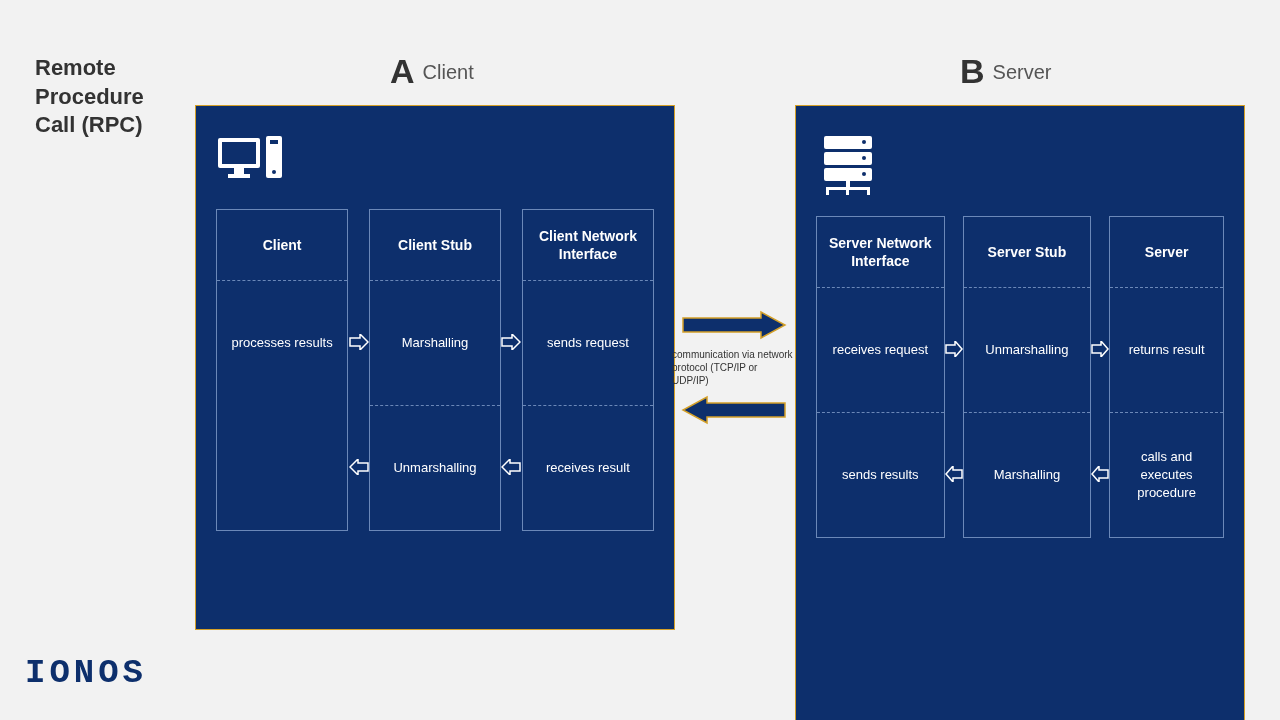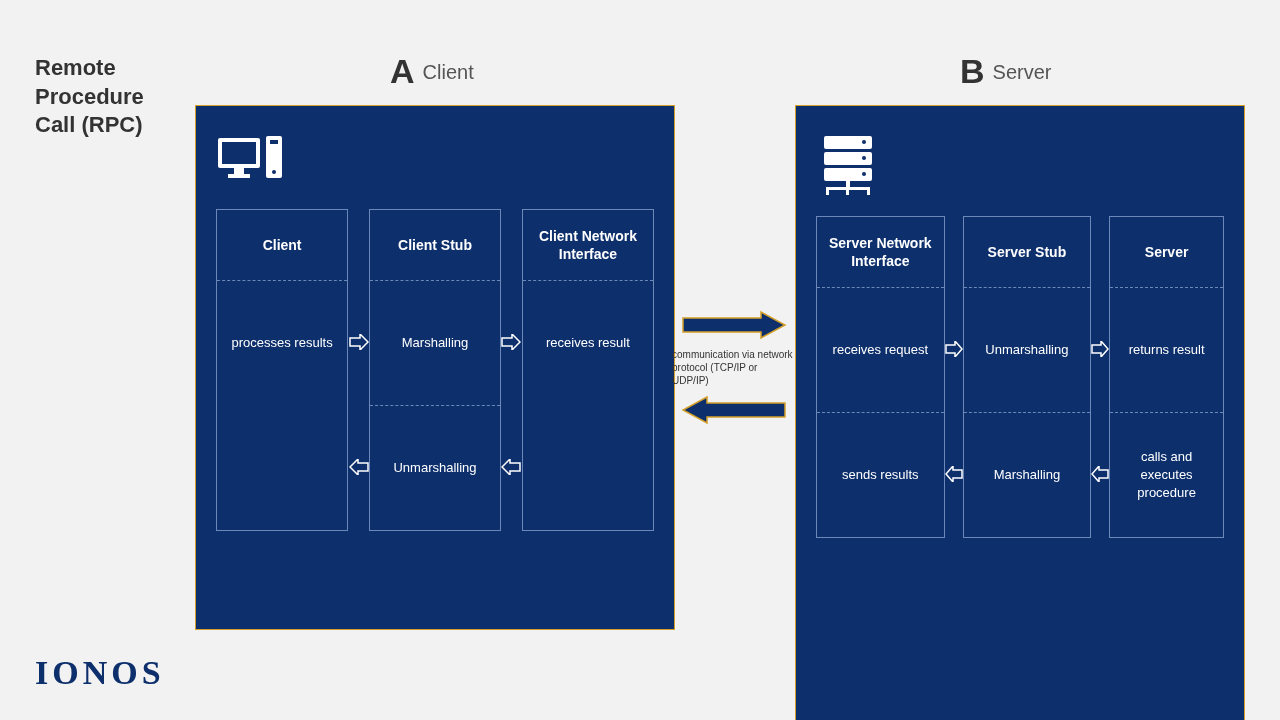--- a/index.html
+++ b/index.html
@@ -11,21 +11,21 @@
 .icon-row{text-align:center;margin:8px 0 20px 0}
 .cols{display:flex;gap:0}
 .column{width:140px;border:1px solid #6b88b8;background:transparent;color:#fff;text-align:center}
 .col-header{font-weight:700;font-size:14px;padding:12px 6px;min-height:70px;display:flex;align-items:center;justify-content:center;line-height:1.3}
 .col-cell{font-size:13px;padding:18px 8px;min-height:125px;display:flex;align-items:center;justify-content:center;line-height:1.4;border-top:1px dashed #6b88b8}
 .sep{width:22px;display:flex;flex-direction:column;align-items:center}
 .sep-spacer{height:70px}
 .arrow-small{height:125px;display:flex;align-items:center;justify-content:center}
 .network-gap{position:absolute;left:672px;top:310px;width:124px;text-align:left}
 .net-text{font-size:10px;color:#333;line-height:1.3;margin:8px 0}
-.logo{position:absolute;left:35px;bottom:28px;font-size:34px;font-weight:700;color:#0d2f6c;letter-spacing:4px;font-family:Liberation Serif, serif}
+.logo{position:absolute;left:25px;bottom:28px;font-size:34px;font-weight:700;color:#0d2f6c;letter-spacing:4px;font-family:Liberation Mono, monospace}
 svg{display:block}
 </style>
 </head>
 <body>
 
 <div class="title">
   <span>Remote</span><br>
   <span>Procedure</span><br>
   <span>Call (RPC)</span>
 </div>
@@ -82,20 +82,21 @@
           </svg>
         </div>
       <div class="arrow-small">
           <svg width="20" height="16">
             <path d="M19 4h-10v-4l-8 8 8 8v-4h10z" fill="none" stroke="#fff" stroke-width="1.5"></path>
           </svg>
         </div>
     </div>
     <div class="column">
       <div class="col-header">Client Network Interface</div>
+      <div class="col-cell">sends request</div>
       <div class="col-cell">receives result</div>
     </div>
   </div>
 </div>
 
 <div class="panel" style="left:795px;top:105px;width:450px;height:651px">
   <div class="icon-row">
     <svg width="64" height="62" viewBox="0 0 64 62">
         <g fill="#fff">
           <rect x="8" y="2" width="48" height="13" rx="2"></rect>

